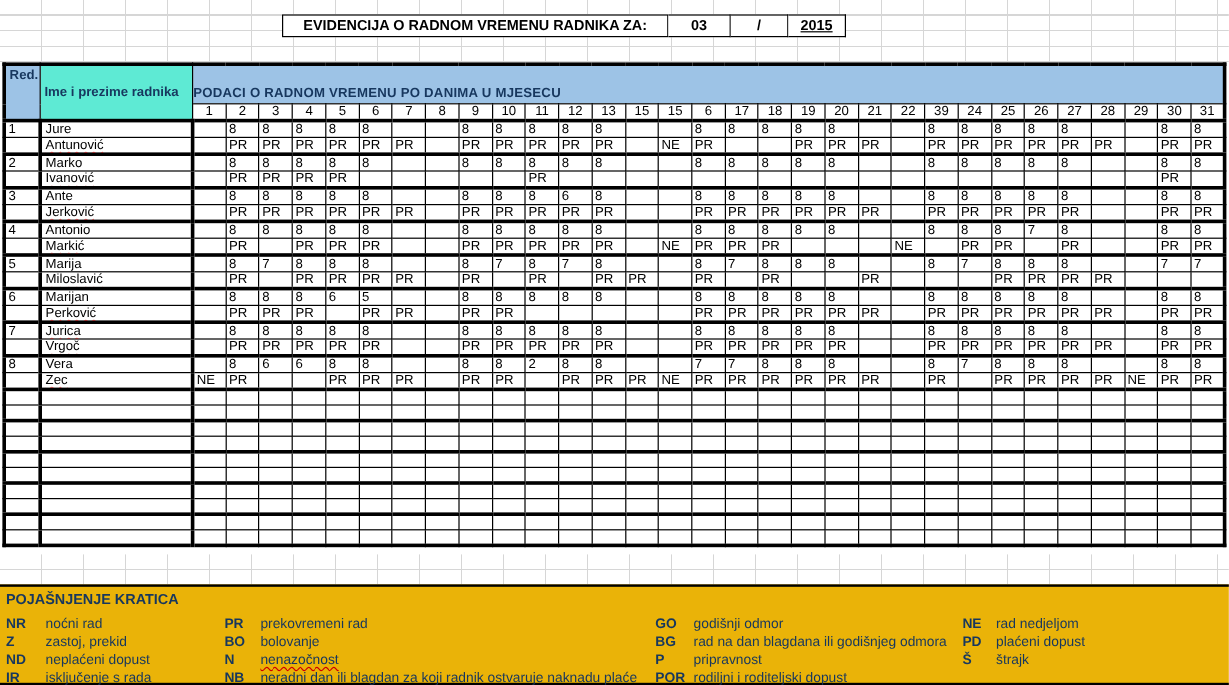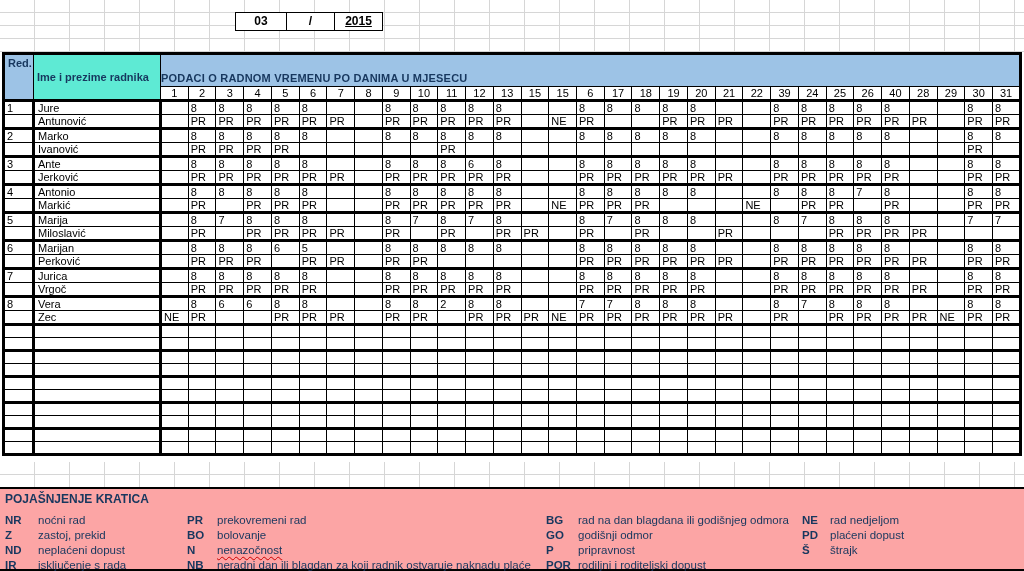--- a/index.html
+++ b/index.html
@@ -45,39 +45,40 @@
     line-height:12px; }
   #sheet tbody td.ord { border-right-width:3px; }
   #sheet tbody td.nm  { border-right-width:3px; padding-left:3px; }
   #sheet tbody tr.grp td { border-top:3px solid #000; }
   .sq { text-decoration-line:underline; text-decoration-style:wavy;
     text-decoration-color:#CC0000; text-decoration-thickness:1px;
     text-underline-offset:2px; }
 
   
   #legend { position:absolute; top:487px; left:0; width:1024px; height:84px;
-    background:#fca5a5; border-top:2px solid #000; border-bottom:2px solid #000;
+    background:#eab308; border-top:2px solid #000; border-bottom:2px solid #000;
     color:#17375E; }
   #legend-title { position:absolute; top:3px; left:5px; font-weight:bold;
     font-size:12px; }
   .leg-col { position:absolute; top:24px; }
   .leg-row { display:flex; height:15px; font-size:11.5px; line-height:14px; }
   .leg-code { font-weight:bold; flex:none; }
   #leg-col-0 { left:5px; }   #leg-col-0 .leg-code { width:33px; }
   #leg-col-1 { left:187px; } #leg-col-1 .leg-code { width:30px; }
   #leg-col-2 { left:546px; } #leg-col-2 .leg-code { width:32px; }
   #leg-col-3 { left:802px; } #leg-col-3 .leg-code { width:28px; }
 </style>
 </head>
 <body>
 
 <div class="gridbg" id="top-strip"></div>
 <div class="gridbg" id="mid-strip"></div>
 
 <div id="title-row">
+  <div class="tcell" id="title-label">EVIDENCIJA O RADNOM VREMENU RADNIKA ZA:</div>
   <div class="tcell" id="title-month">03</div>
   <div class="tcell" id="title-sep">/</div>
   <div class="tcell" id="title-year">2015</div>
 </div>
 
 <table id="sheet">
   <colgroup id="cols">
       <col class="c-ord">
       <col class="c-nm">
       <col>
@@ -139,21 +140,21 @@
         <th class="day-num">17</th>
         <th class="day-num">18</th>
         <th class="day-num">19</th>
         <th class="day-num">20</th>
         <th class="day-num">21</th>
         <th class="day-num">22</th>
         <th class="day-num">39</th>
         <th class="day-num">24</th>
         <th class="day-num">25</th>
         <th class="day-num">26</th>
-        <th class="day-num">40</th>
+        <th class="day-num">27</th>
         <th class="day-num">28</th>
         <th class="day-num">29</th>
         <th class="day-num">30</th>
         <th class="day-num">31</th>
       </tr>
   </thead>
   <tbody id="tbody">
       <tr class="grp">
         <td class="ord">1</td>
         <td class="nm">Jure</td>
@@ -1100,26 +1101,26 @@
         <span class="leg-code">N</span>
         <span class="leg-desc"><span class="sq">nenazočnost</span></span>
       </div>
       <div class="leg-row">
         <span class="leg-code">NB</span>
         <span class="leg-desc">neradni dan ili blagdan za koji radnik ostvaruje naknadu plaće</span>
       </div>
     </div>
   <div class="leg-col" id="leg-col-2">
       <div class="leg-row">
+        <span class="leg-code">GO</span>
+        <span class="leg-desc">godišnji odmor</span>
+      </div>
+      <div class="leg-row">
         <span class="leg-code">BG</span>
         <span class="leg-desc">rad na dan blagdana ili godišnjeg odmora</span>
-      </div>
-      <div class="leg-row">
-        <span class="leg-code">GO</span>
-        <span class="leg-desc">godišnji odmor</span>
       </div>
       <div class="leg-row">
         <span class="leg-code">P</span>
         <span class="leg-desc">pripravnost</span>
       </div>
       <div class="leg-row">
         <span class="leg-code">POR</span>
         <span class="leg-desc"><span class="sq">rodiljni</span> i roditeljski dopust</span>
       </div>
     </div>

